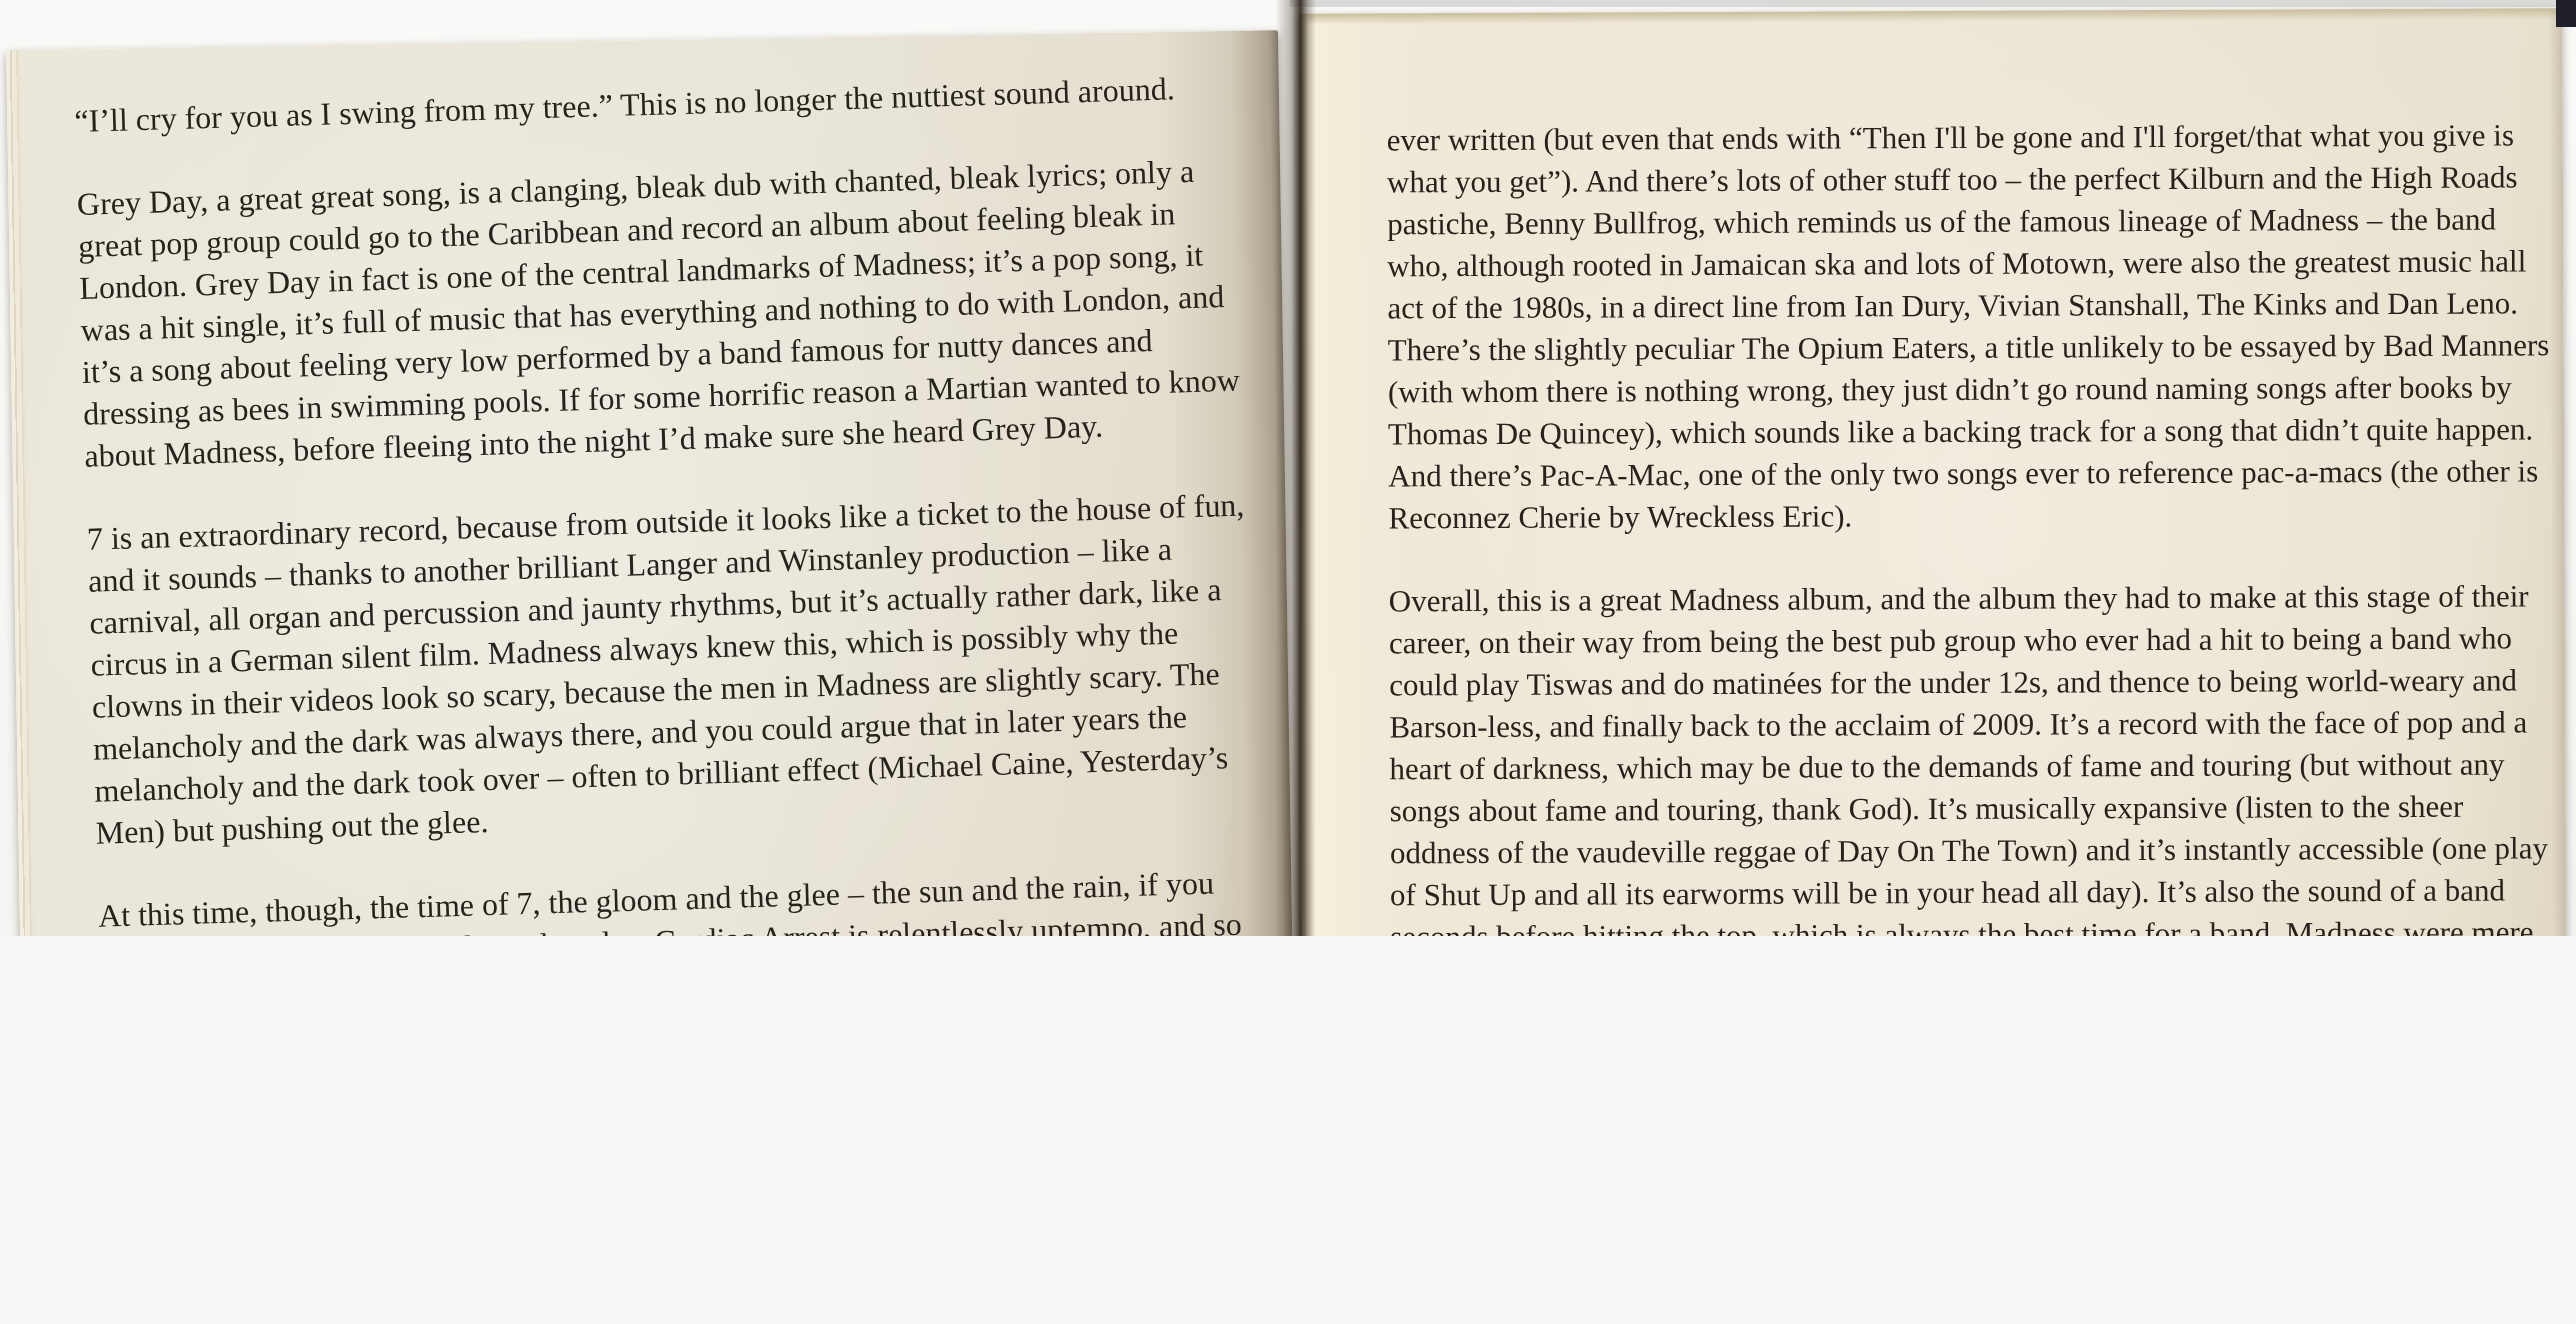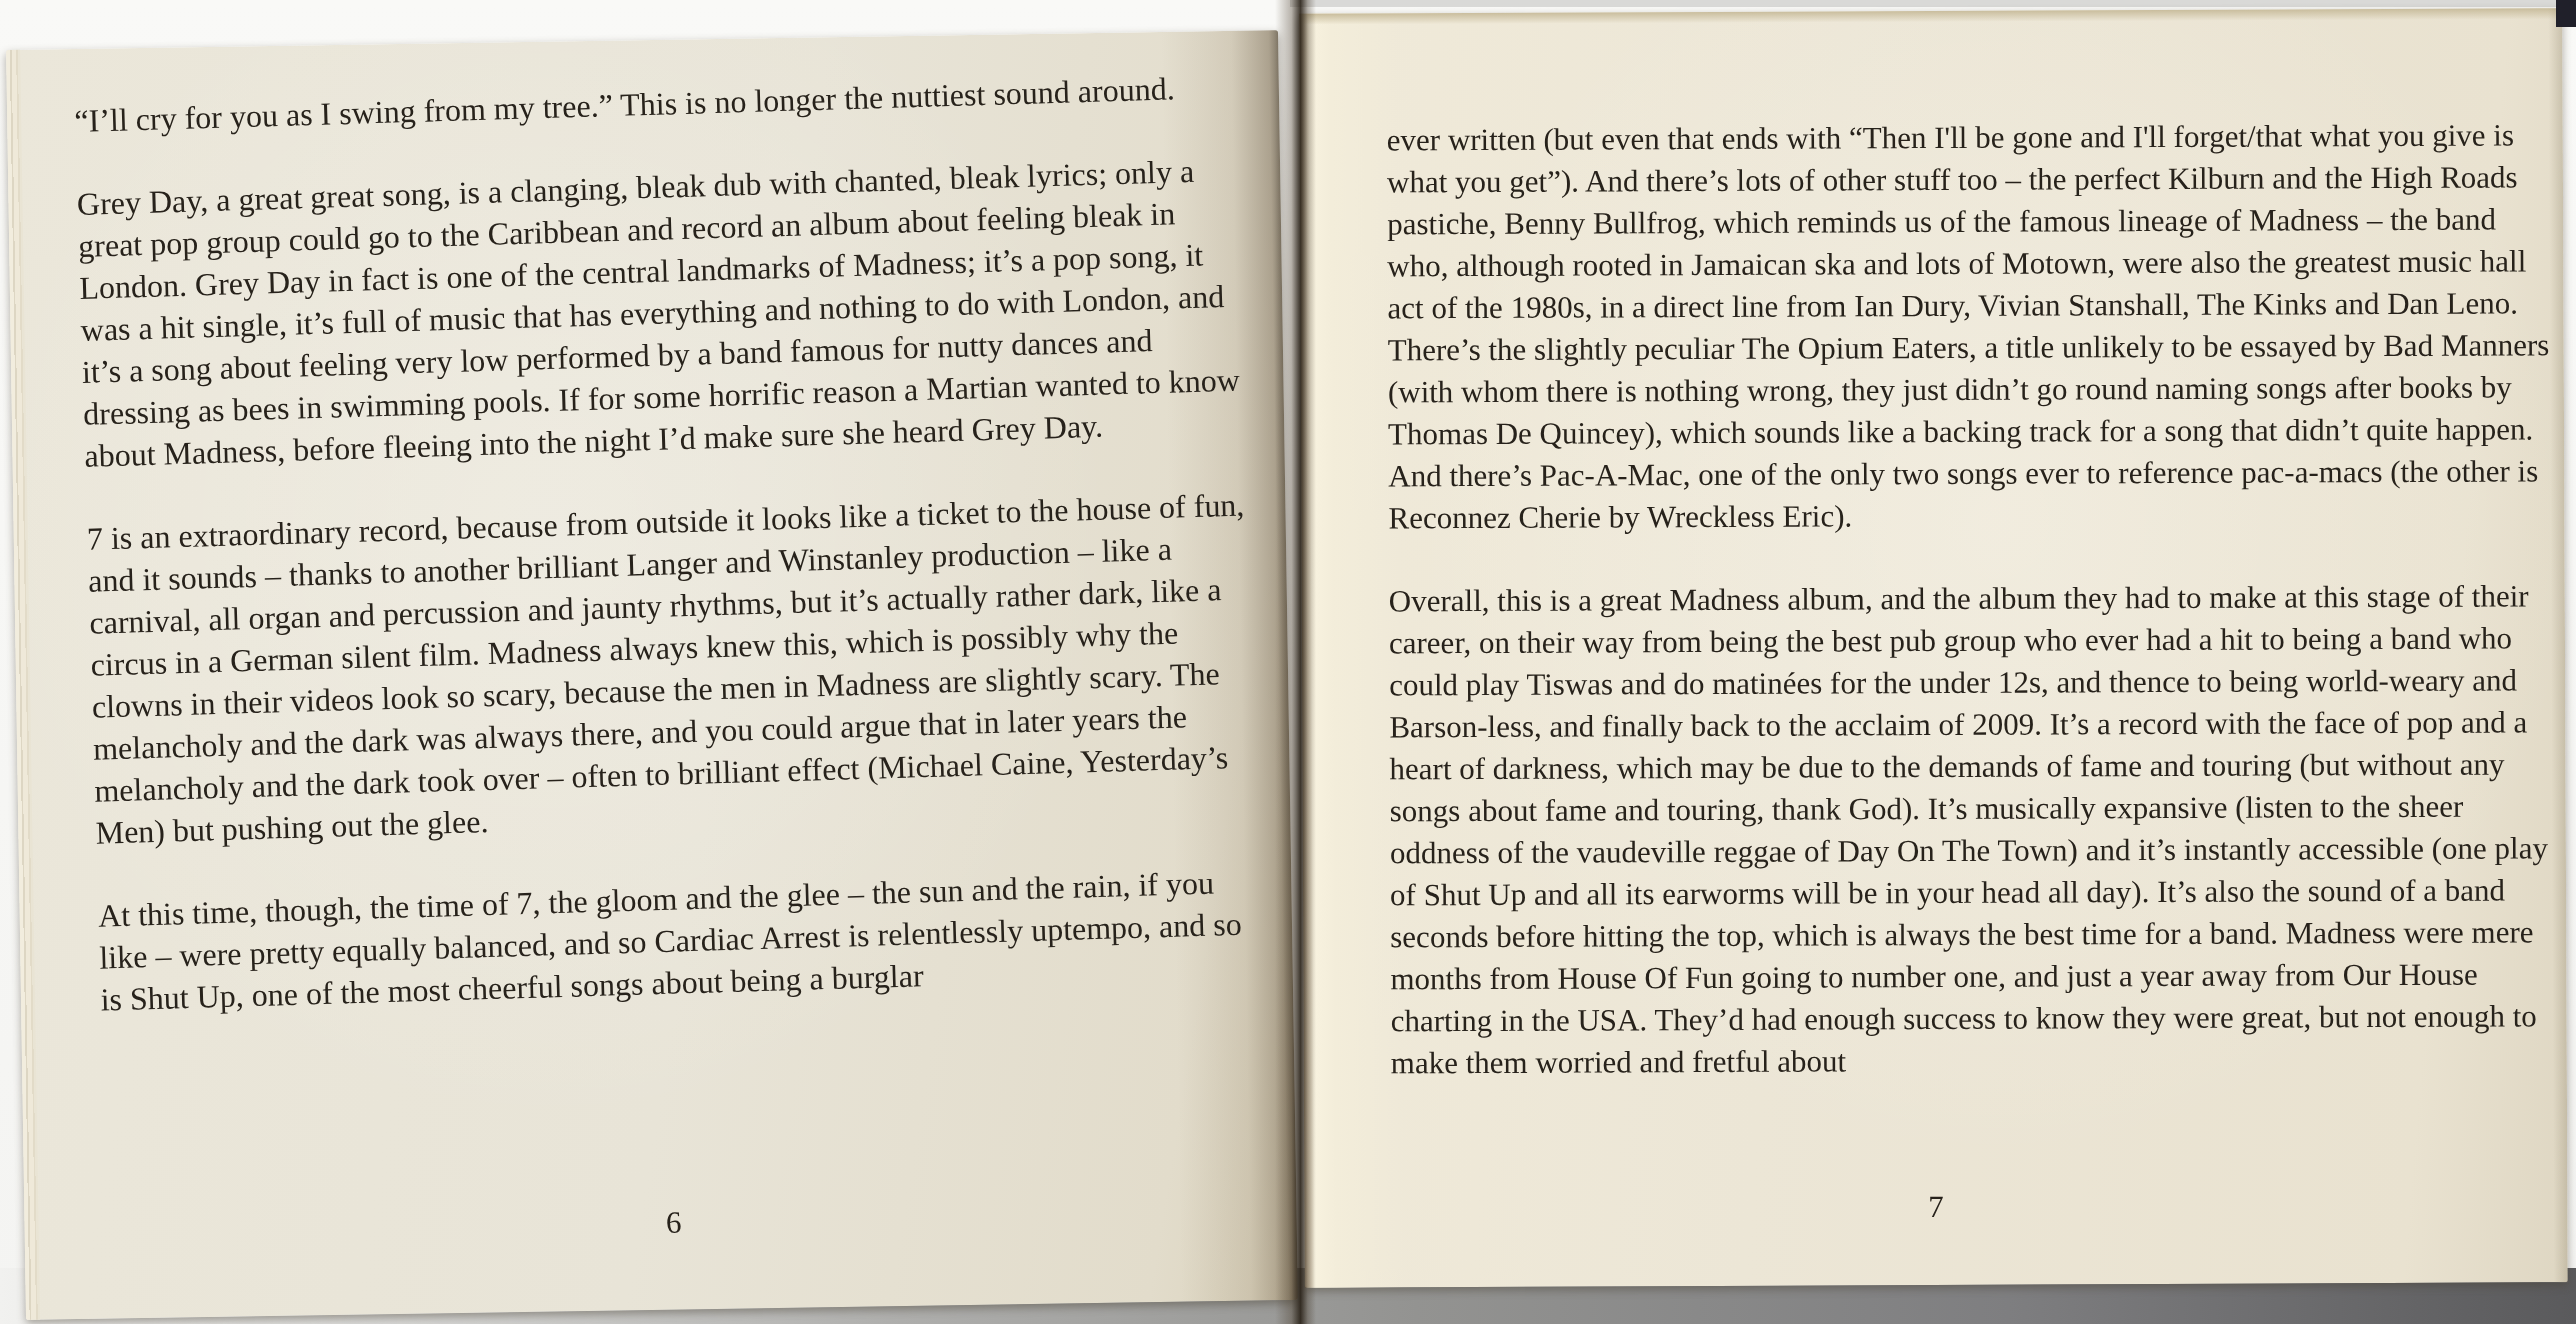--- a/index.html
+++ b/index.html
@@ -7,21 +7,21 @@
     padding: 0;
     width: 2576px;
     height: 1324px;
     overflow: hidden;
     background: #f6f6f4;
     font-family: "Liberation Serif", "DejaVu Serif", serif;
   }
   .scene {
     position: absolute;
     left: 0; top: 0;
-    width: 2576px; height: 1324px;
+    width: 2576px; height: 936px;
     overflow: hidden;
     background: linear-gradient(180deg, #f9f9f7 0%, #f4f4f2 100%);
   }
   
   .floor {
     position: absolute;
     left: 0; top: 1268px;
     width: 2576px; height: 56px;
     background: linear-gradient(90deg,
       #f1f1ef 0%, #d8d8d6 15%, #aeaeac 35%,

